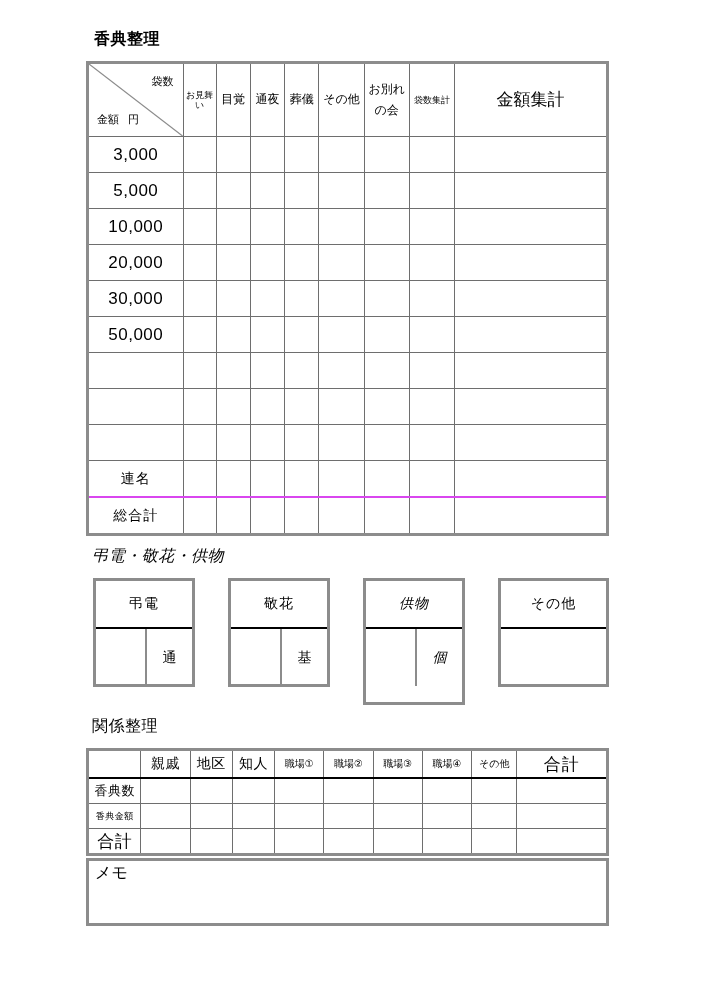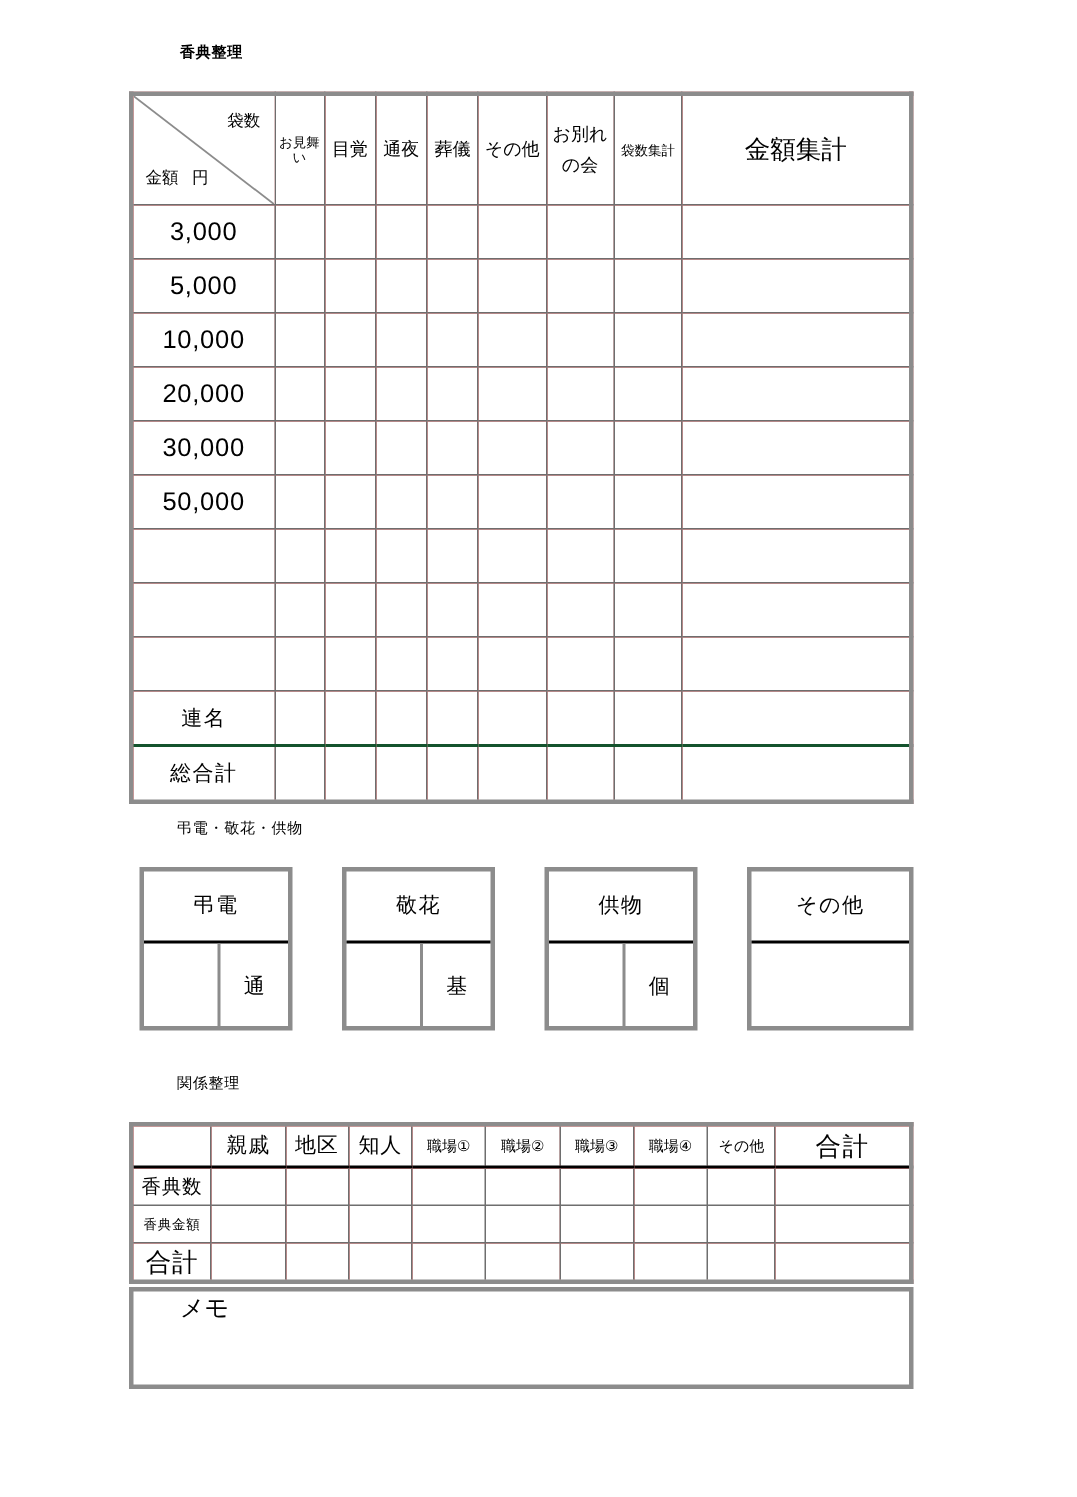--- a/index.html
+++ b/index.html
@@ -20,25 +20,24 @@
   .page {
     position: absolute;
     left: 0; top: 0;
     width: 718px;
     height: 998px;
   }
 
   
   .section-title {
     position: absolute;
-    font-size: 10px;
+    font-size: 16px;
     line-height: 1;
     letter-spacing: 0.5px;
     white-space: nowrap;
-    margin-left: 26px;
   }
   .section-title.bold { font-weight: bold; }
 
   
   .grid {
     position: absolute;
     border-collapse: collapse;
     table-layout: fixed;
     background: #fca5a5;
     border: 3px solid #8c8c8c;
@@ -99,21 +98,21 @@
   .h-lg  { font-size: 17px; line-height: 1.15; }
   .h-two { font-size: 12px; line-height: 1.75; }
 
   .amount-label {
     font-size: 17px;
     letter-spacing: 0.5px;
   }
   .row-label-md { font-size: 14px; letter-spacing: 1px; }
 
   
-  #koden-table tr.grand-total > td { border-top: 2px solid #14532d; }
+  #koden-table tr.grand-total > td { border-top: 2px solid #d946ef; }
 
   
   .box {
     position: absolute;
     border: 3px solid #8c8c8c;
     background: #ffffff;
     box-sizing: border-box;
   }
   .box .box-head {
     height: 46px;
@@ -168,21 +167,20 @@
     border: 3px solid #8c8c8c;
     background: #ffffff;
     box-sizing: border-box;
   }
   #memo-box .memo-label {
     position: absolute;
     left: 6px;
     top: 4px;
     font-size: 16px;
     line-height: 1;
-    margin-left: 25px;
   }
 </style>
 </head>
 <body>
 
 <div class="page">
 
   <div class="section-title bold" style="left:94px; top:31px;">香典整理</div>
 
   <table class="grid" id="koden-table">
@@ -334,39 +332,39 @@
         <td class="amount-row-cell"></td>
         <td class="amount-row-cell"></td>
         <td class="amount-row-cell"></td>
         <td class="amount-row-cell"></td>
         <td class="amount-row-cell"></td>
         <td class="amount-row-cell"></td>
       </tr>
     </tbody>
   </table>
 
-  <div class="section-title" style="left:92px; top:548px;">弔電・敬花・供物</div>
+  <div class="section-title" style="left:92px; top:548px;font-style:italic;">弔電・敬花・供物</div>
 
   <div class="box" style="left:93px; top:578px; width:102px; height:109px;">
     <div class="box-head">弔電</div>
     <div class="box-body">
       <div class="fill"></div>
       <div class="unit">通</div>
     </div>
   </div>
 
   <div class="box" style="left:228px; top:578px; width:102px; height:109px;">
     <div class="box-head">敬花</div>
     <div class="box-body">
       <div class="fill"></div>
       <div class="unit">基</div>
     </div>
   </div>
 
-  <div class="box" style="left:363px; top:578px; width:102px; height:109px;">
+  <div class="box" style="left:363px; top:578px; width:102px; height:127px;font-style:italic;">
     <div class="box-head">供物</div>
     <div class="box-body">
       <div class="fill"></div>
       <div class="unit">個</div>
     </div>
   </div>
 
   <div class="box" style="left:498px; top:578px; width:111px; height:109px;">
     <div class="box-head">その他</div>
     <div class="box-body">

